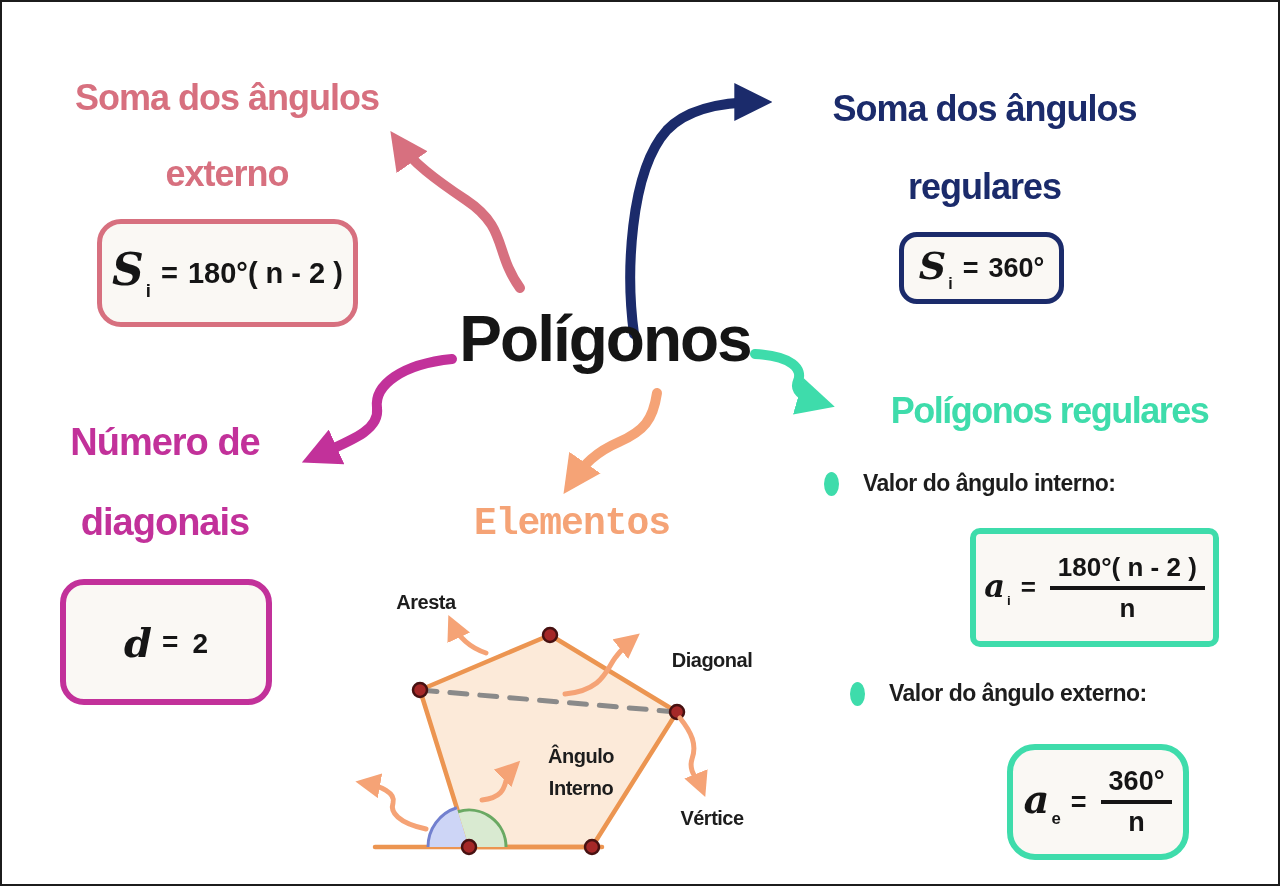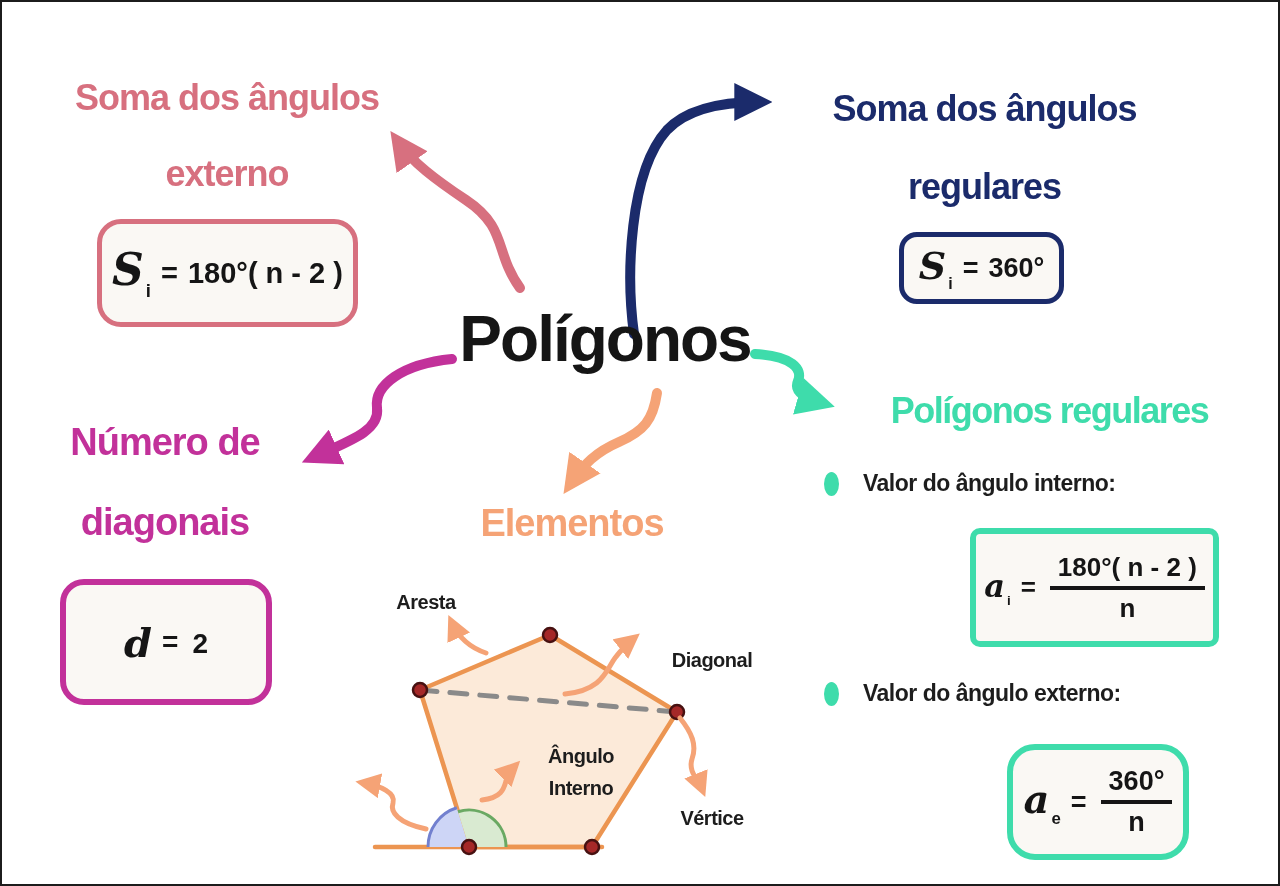--- a/index.html
+++ b/index.html
@@ -137,21 +137,21 @@
     <div>diagonais</div>
   </div>
   <div class="fbox b-magenta" style="left:58px;top:577px;width:212px;height:126px;font-size:28px;">
     <span class="fvar" style="font-size:40px;">d</span>
     <span class="feq">=</span>
     <span class="frac">
       <span class="den">2</span>
     </span>
   </div>
 
-  <div class="node heading h-orange" style="left:455px;top:500px;width:230px;">Elementos</div>
+  <div class="node heading h-orange" style="left:455px;top:500px;width:230px;font-family:Liberation Mono, monospace;">Elementos</div>
 
   <div class="plabel" style="left:384px;top:584px;width:80px;">Aresta</div>
   <div class="plabel" style="left:660px;top:642px;width:100px;">Diagonal</div>
   <div class="plabel" style="left:520px;top:738px;width:118px;">
     <div>Ângulo</div>
     <div>Interno</div>
   </div>
   <div class="plabel" style="left:665px;top:800px;width:90px;">Vértice</div>
 
   <div class="node heading h-teal" style="left:860px;top:388px;width:375px;">Polígonos regulares</div>
@@ -162,21 +162,21 @@
   </div>
   <div class="fbox b-teal" style="left:968px;top:526px;width:249px;height:119px;font-size:26px;border-radius:10px;">
     <span style="font-size:32px;"><span class="fvar">a</span><span class="fsub">i</span></span>
     <span class="feq">=</span>
     <span class="frac">
       <span class="num">180°( n - 2 )</span>
       <span class="den">n</span>
     </span>
   </div>
 
-  <div class="bullet-row" style="left:822px;top:678px;">
+  <div class="bullet-row" style="left:848px;top:678px;">
     <span class="bullet-dot"></span>
     <span class="bullet-label">Valor do ângulo externo:</span>
   </div>
   <div class="fbox b-teal" style="left:1005px;top:742px;width:182px;height:116px;font-size:27px;border-radius:28px;">
     <span style="font-size:40px;"><span class="fvar">a</span><span class="fsub">e</span></span>
     <span class="feq">=</span>
     <span class="frac">
       <span class="num">360°</span>
       <span class="den">n</span>
     </span>

